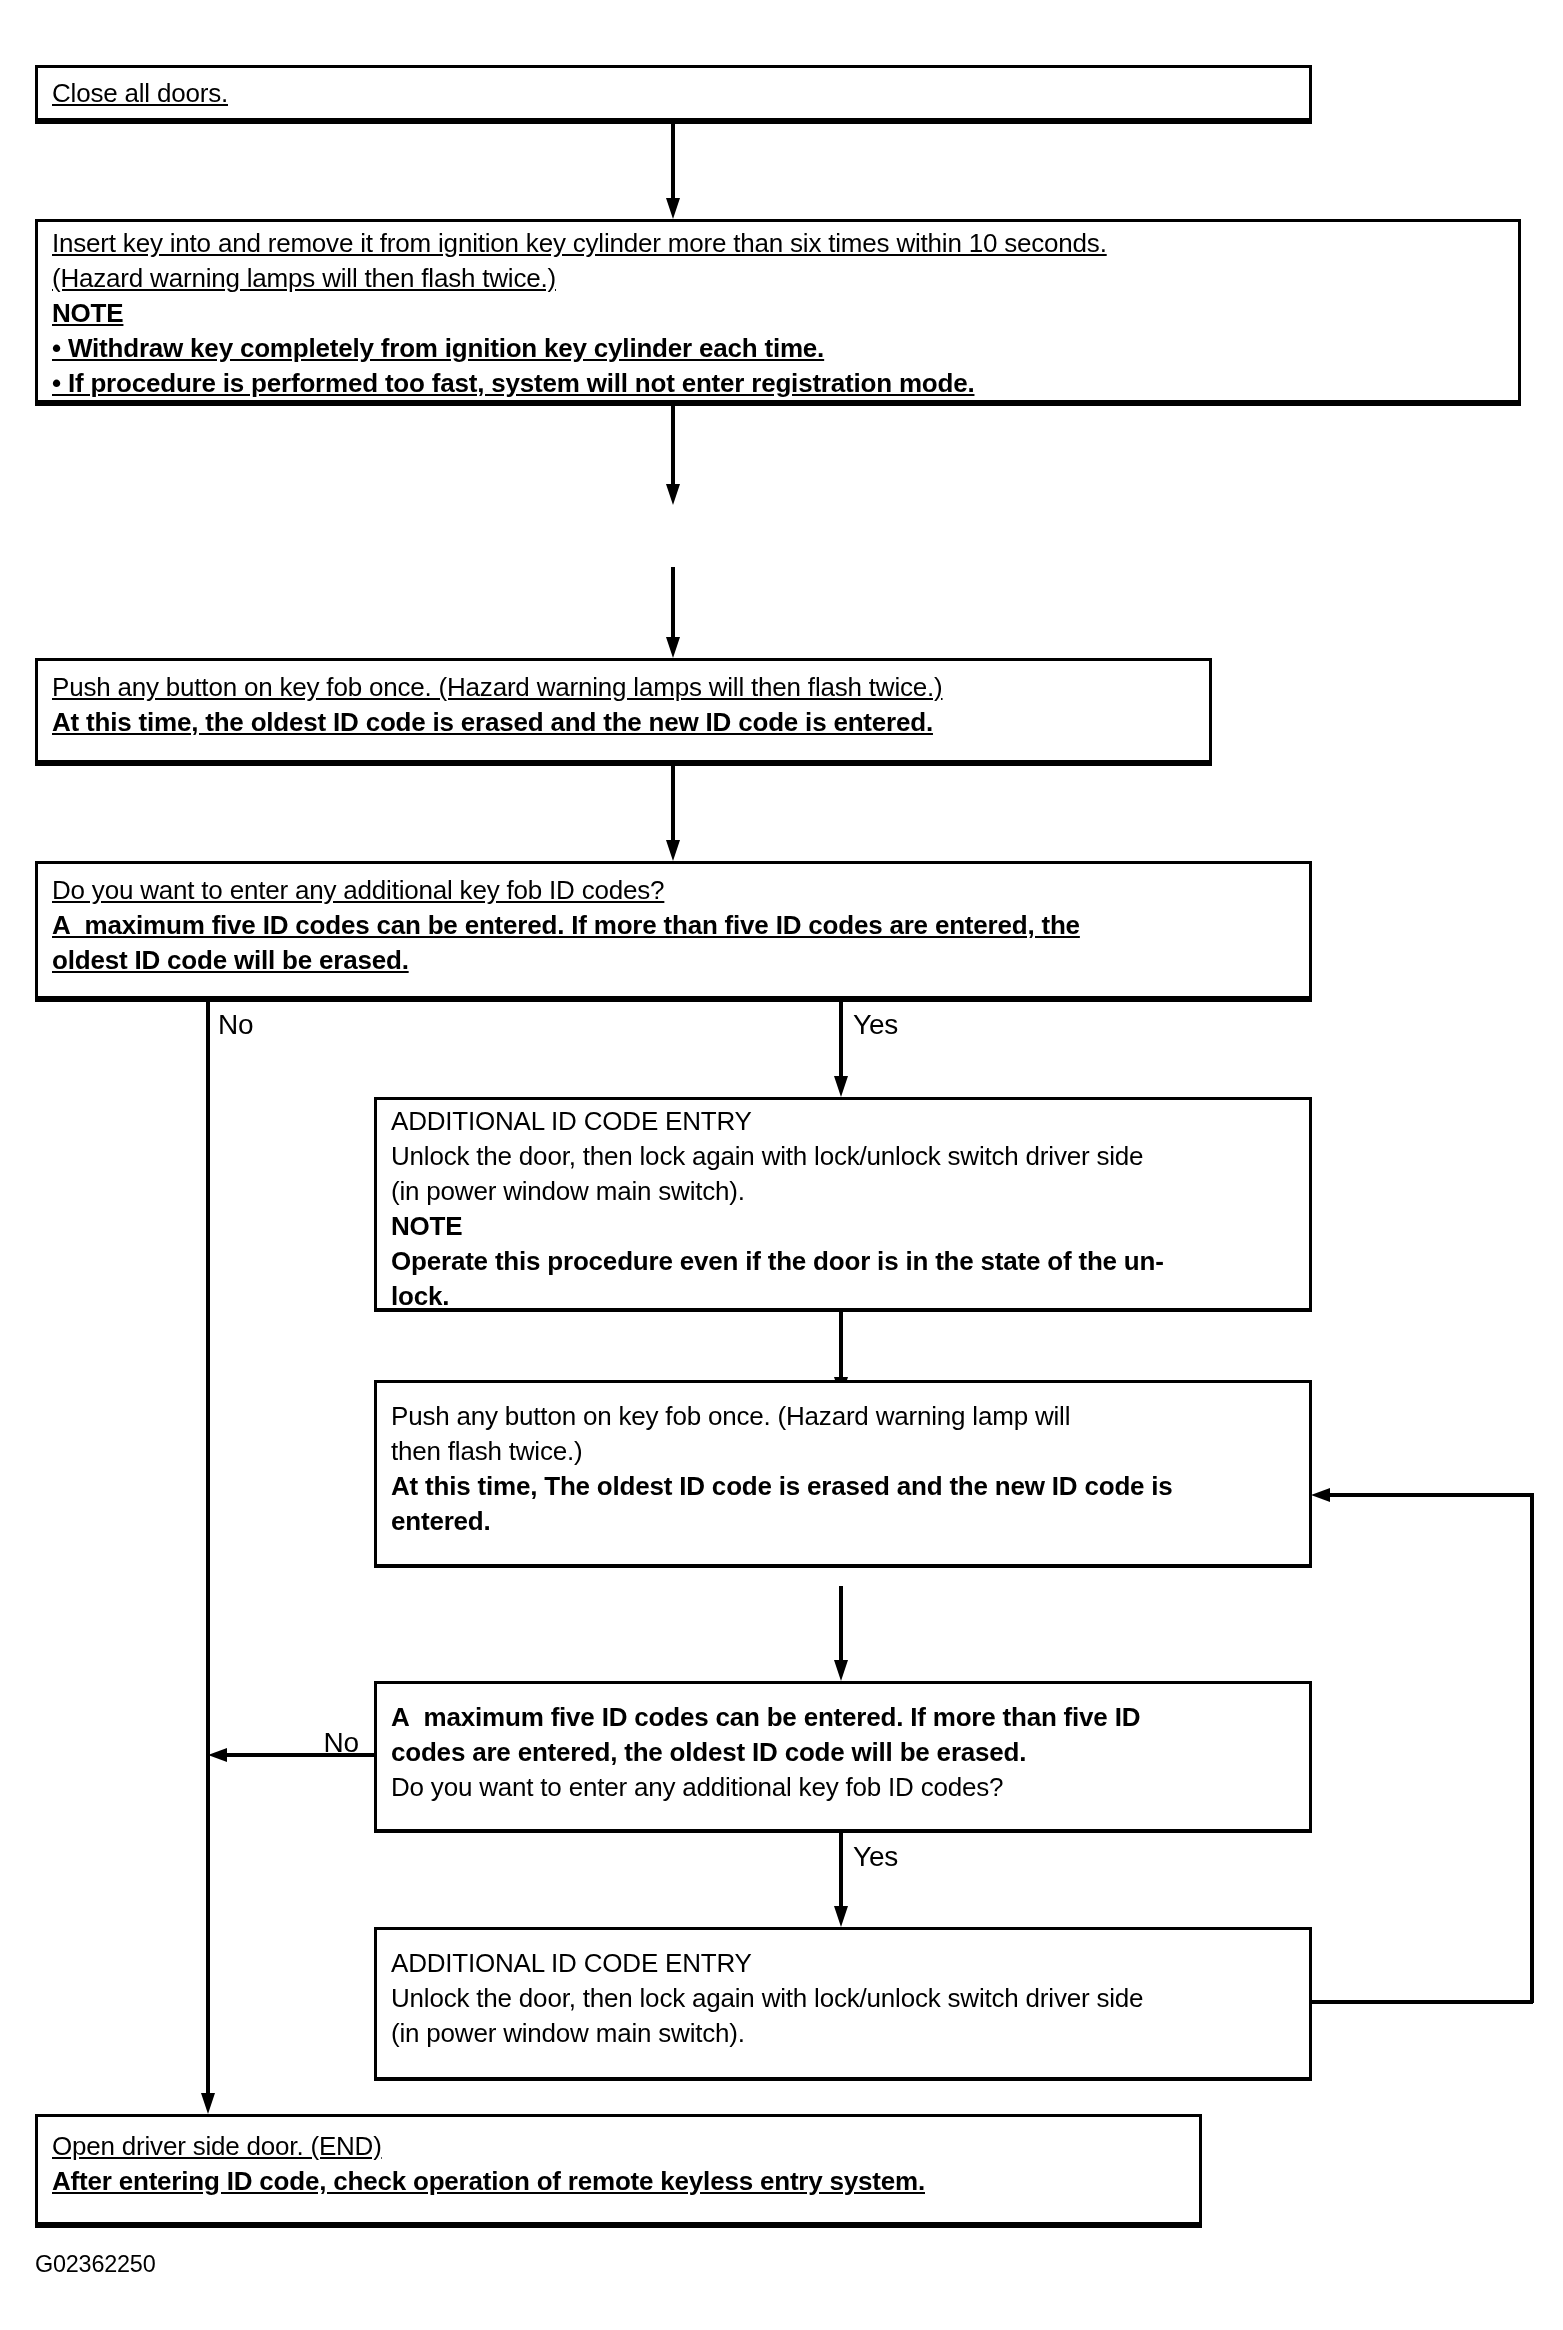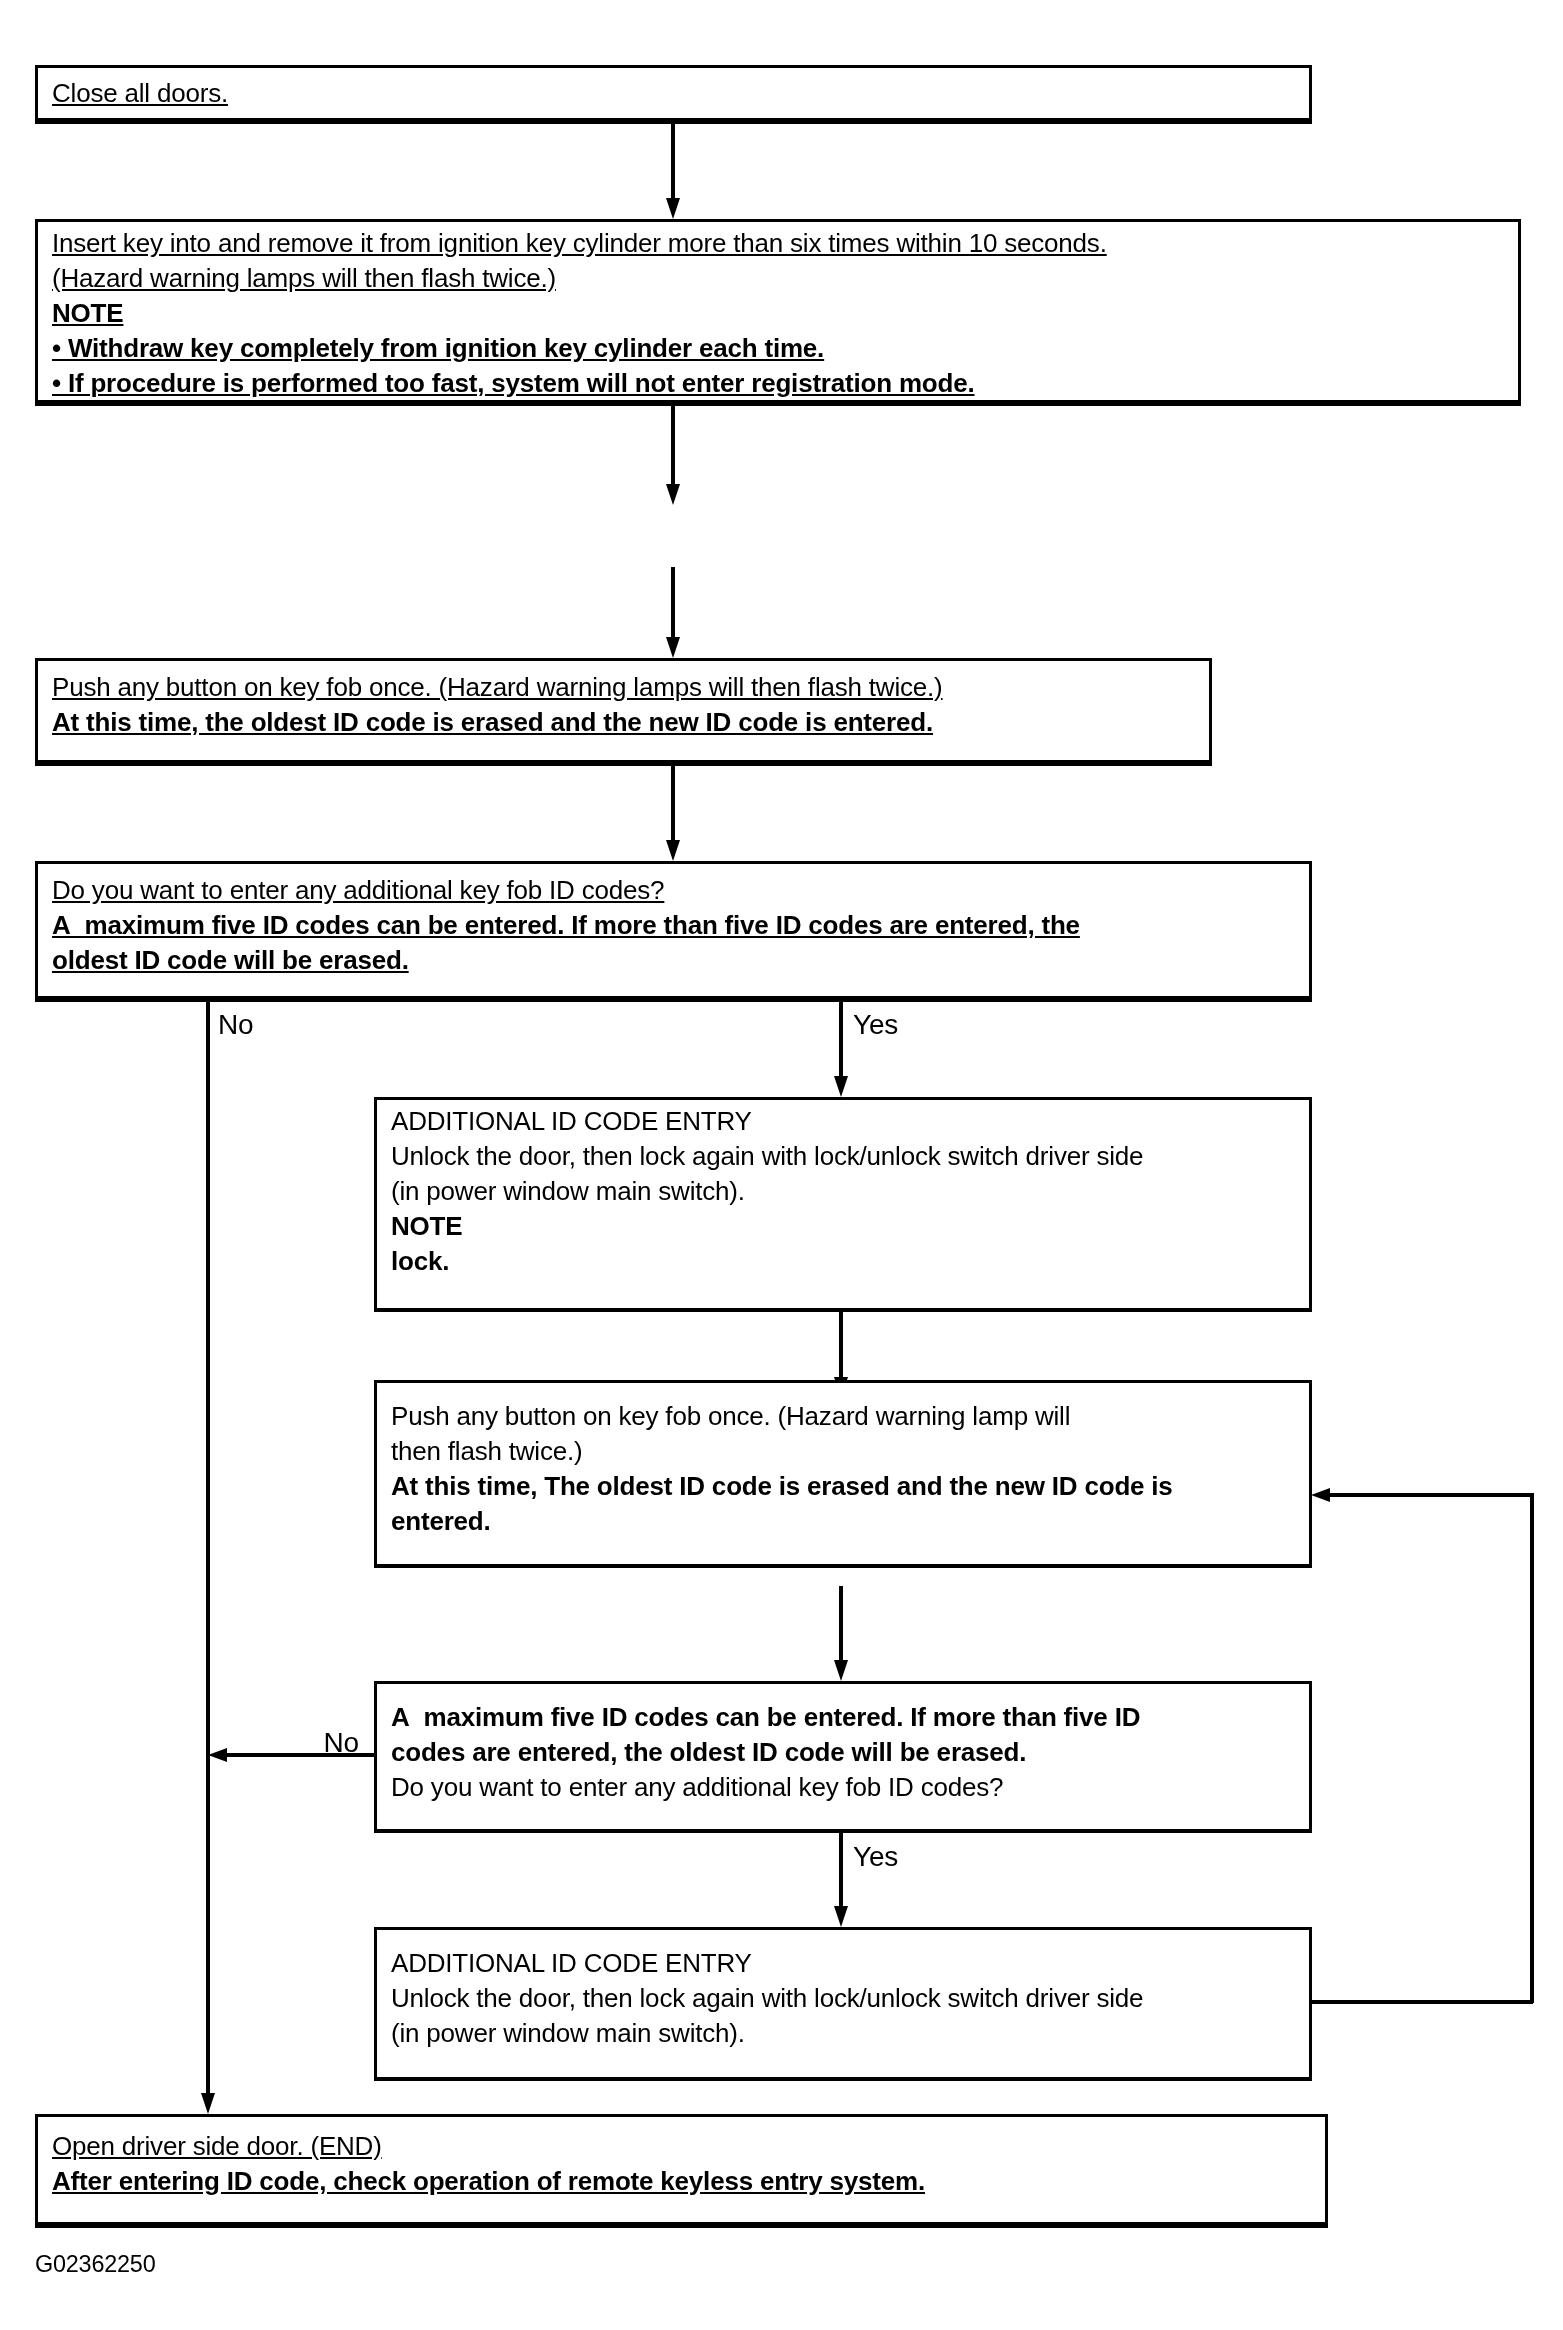--- a/index.html
+++ b/index.html
@@ -81,20 +81,21 @@
 
   <div class="vline" style="left:839px;top:1002px;height:76px"></div>
   <div class="ah-down" style="left:834px;top:1076px"></div>
   <div class="branch-label" style="left:853px;top:1010px">Yes</div>
 
   <section class="fbox narrow" style="left:374px;top:1097px;width:938px;height:215px;padding-top:4.3px">
     <div class="bl">ADDITIONAL ID CODE ENTRY</div>
     <div class="bl">Unlock the door, then lock again with lock/unlock switch driver side</div>
     <div class="bl">(in power window main switch).</div>
     <div class="bl b">NOTE</div>
+    <div class="bl b">Operate this procedure even if the door is in the state of the un-</div>
     <div class="bl b">lock.</div>
   </section>
 
   <div class="vline" style="left:839px;top:1312px;height:67px"></div>
   <div class="ah-down" style="left:834px;top:1377px"></div>
 
   <section class="fbox narrow" style="left:374px;top:1380px;width:938px;height:188px;padding-top:15.6px">
     <div class="bl">Push any button on key fob once. (Hazard warning lamp will</div>
     <div class="bl">then flash twice.)</div>
     <div class="bl b gap">At this time, The oldest ID code is erased and the new ID code is</div>
@@ -122,21 +123,21 @@
     <div class="bl">ADDITIONAL ID CODE ENTRY</div>
     <div class="bl">Unlock the door, then lock again with lock/unlock switch driver side</div>
     <div class="bl">(in power window main switch).</div>
   </section>
 
   <div class="hline" style="left:1310px;top:2000px;width:223px"></div>
   <div class="vline" style="left:1530px;top:1493px;height:510px"></div>
   <div class="hline" style="left:1327px;top:1493px;width:205px"></div>
   <div class="ah-left" style="left:1311px;top:1488px"></div>
 
-  <section class="fbox wide" style="left:35px;top:2114px;width:1293px;height:114px;padding-top:12px">
+  <section class="fbox wide" style="left:35px;top:2114px;width:1167px;height:114px;padding-top:12px">
     <div class="bl">Open driver side door. (END)</div>
     <div class="bl b gap">After entering ID code, check operation of remote keyless entry system.</div>
   </section>
 
   <div class="caption" style="left:35px;top:2251px">G02362250</div>
 
 </div>
 
 
 </body></html>

